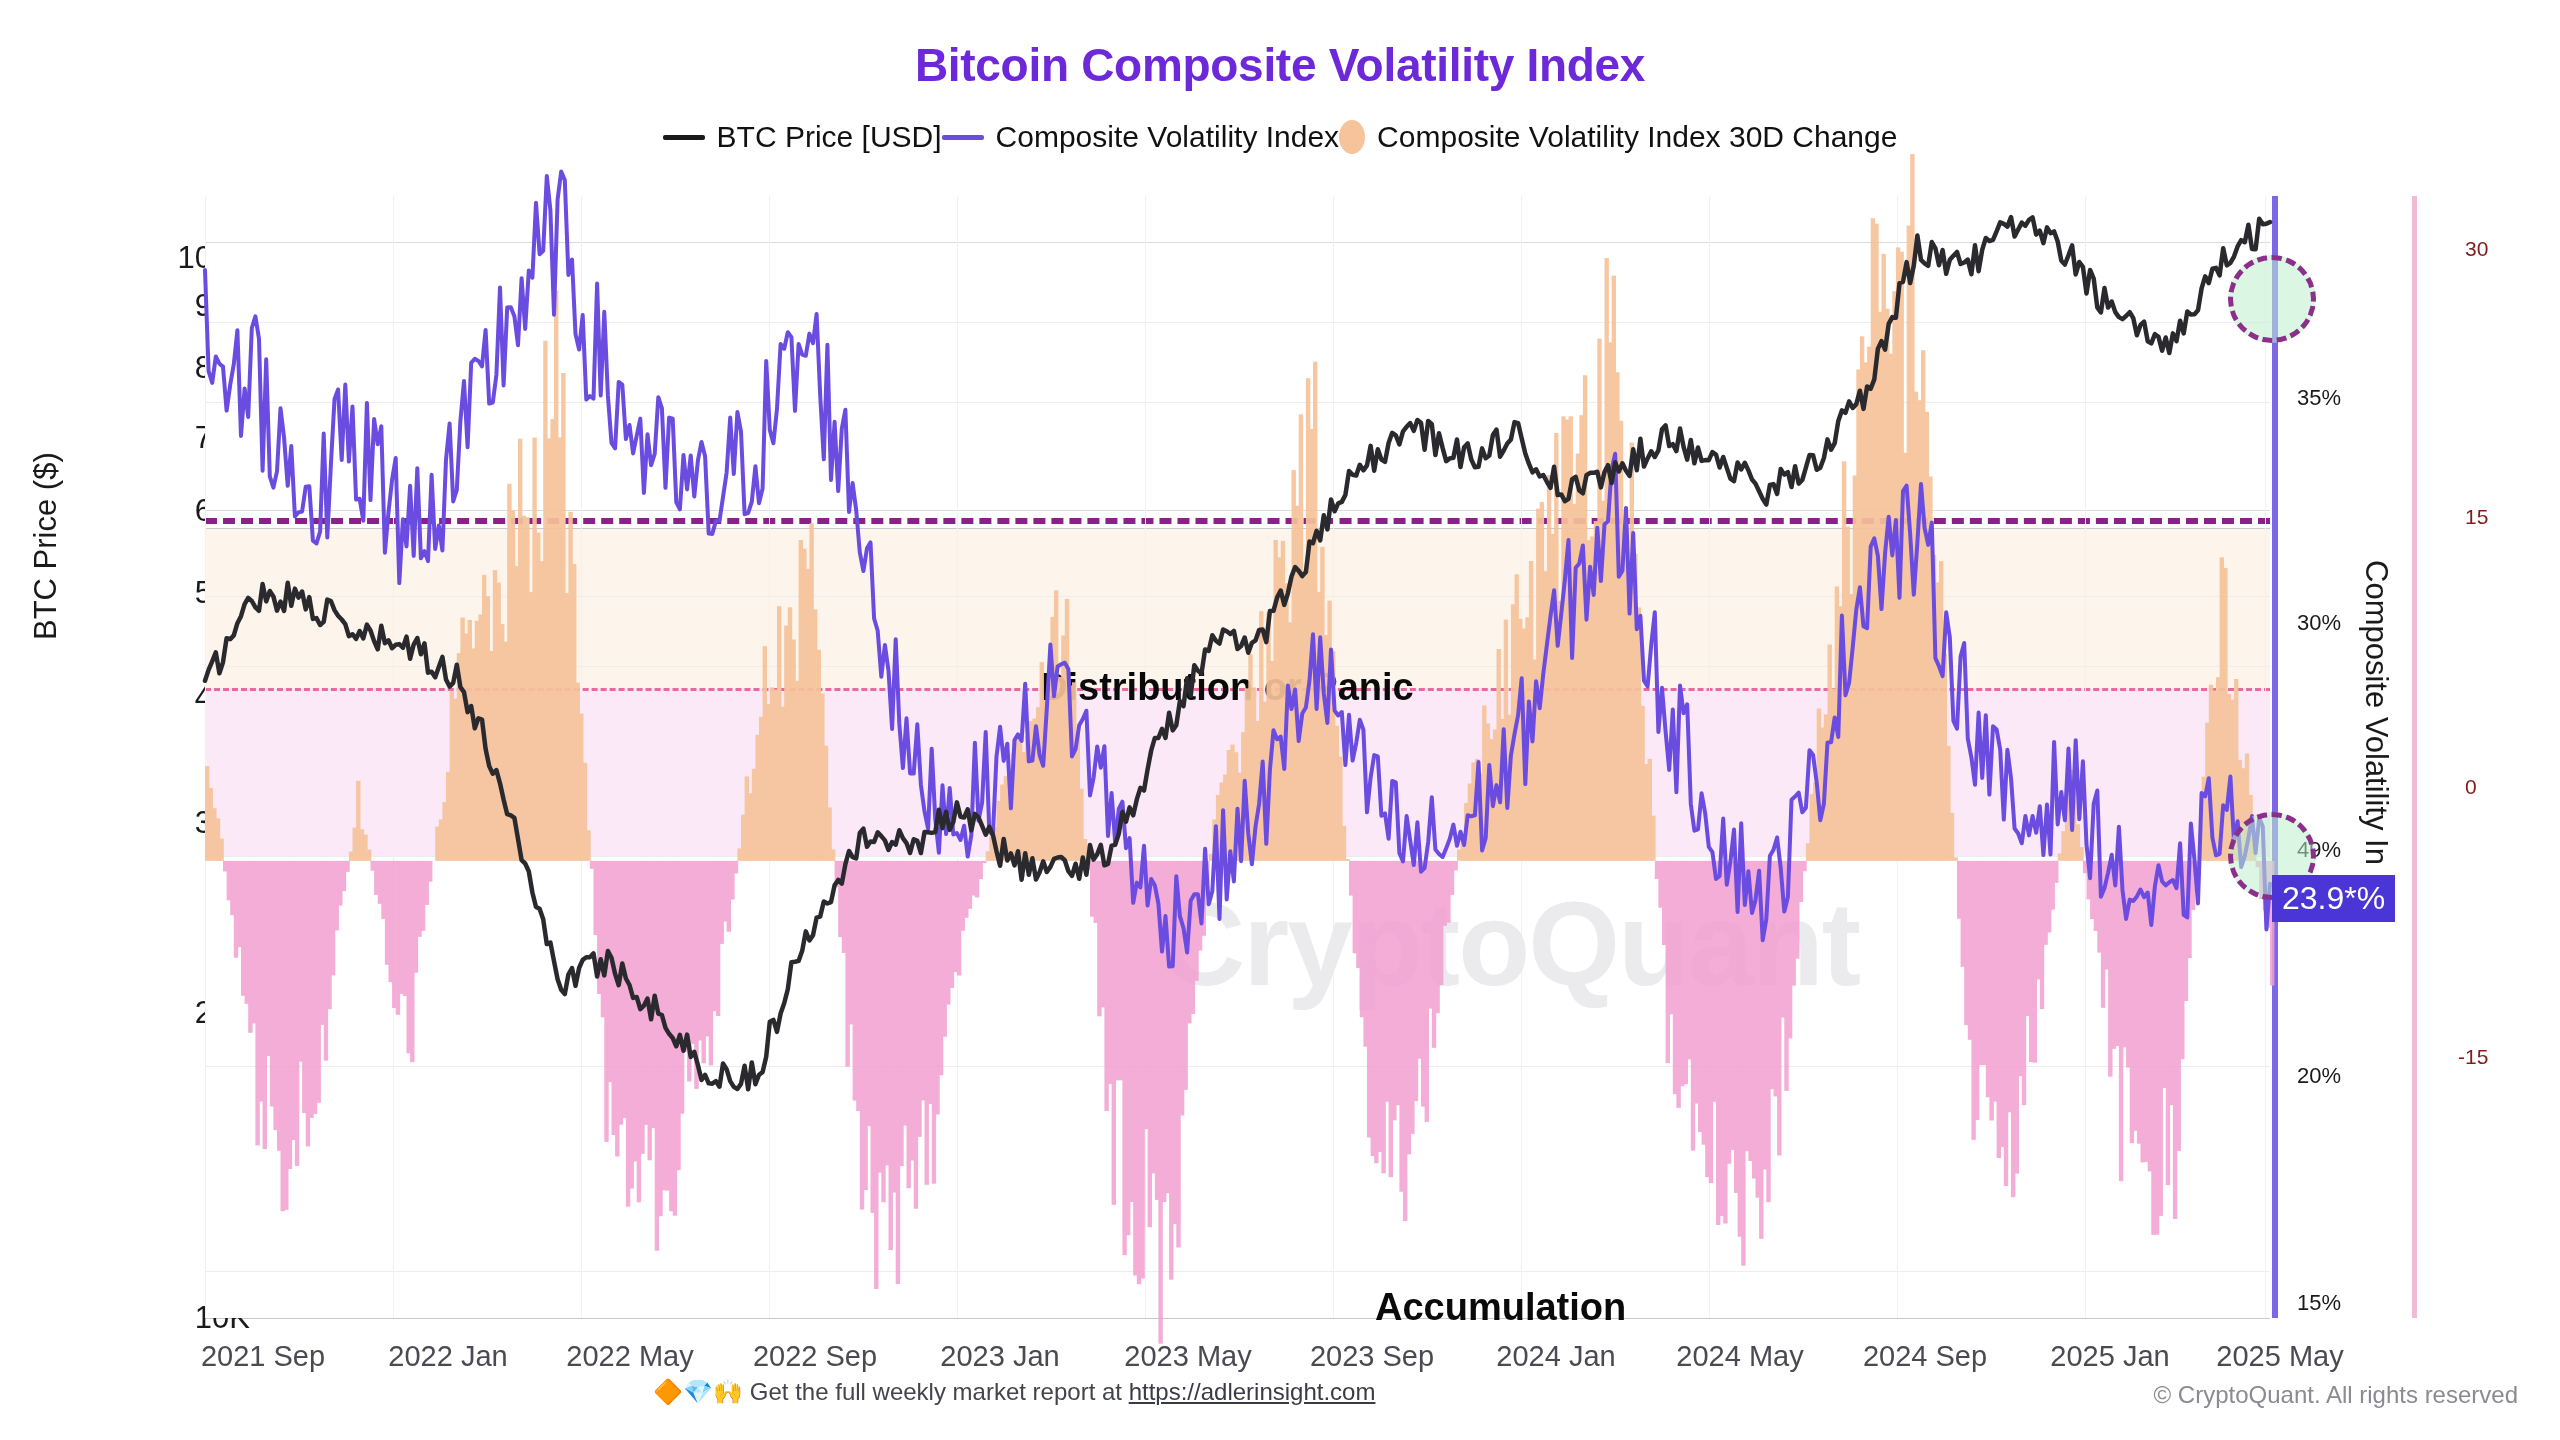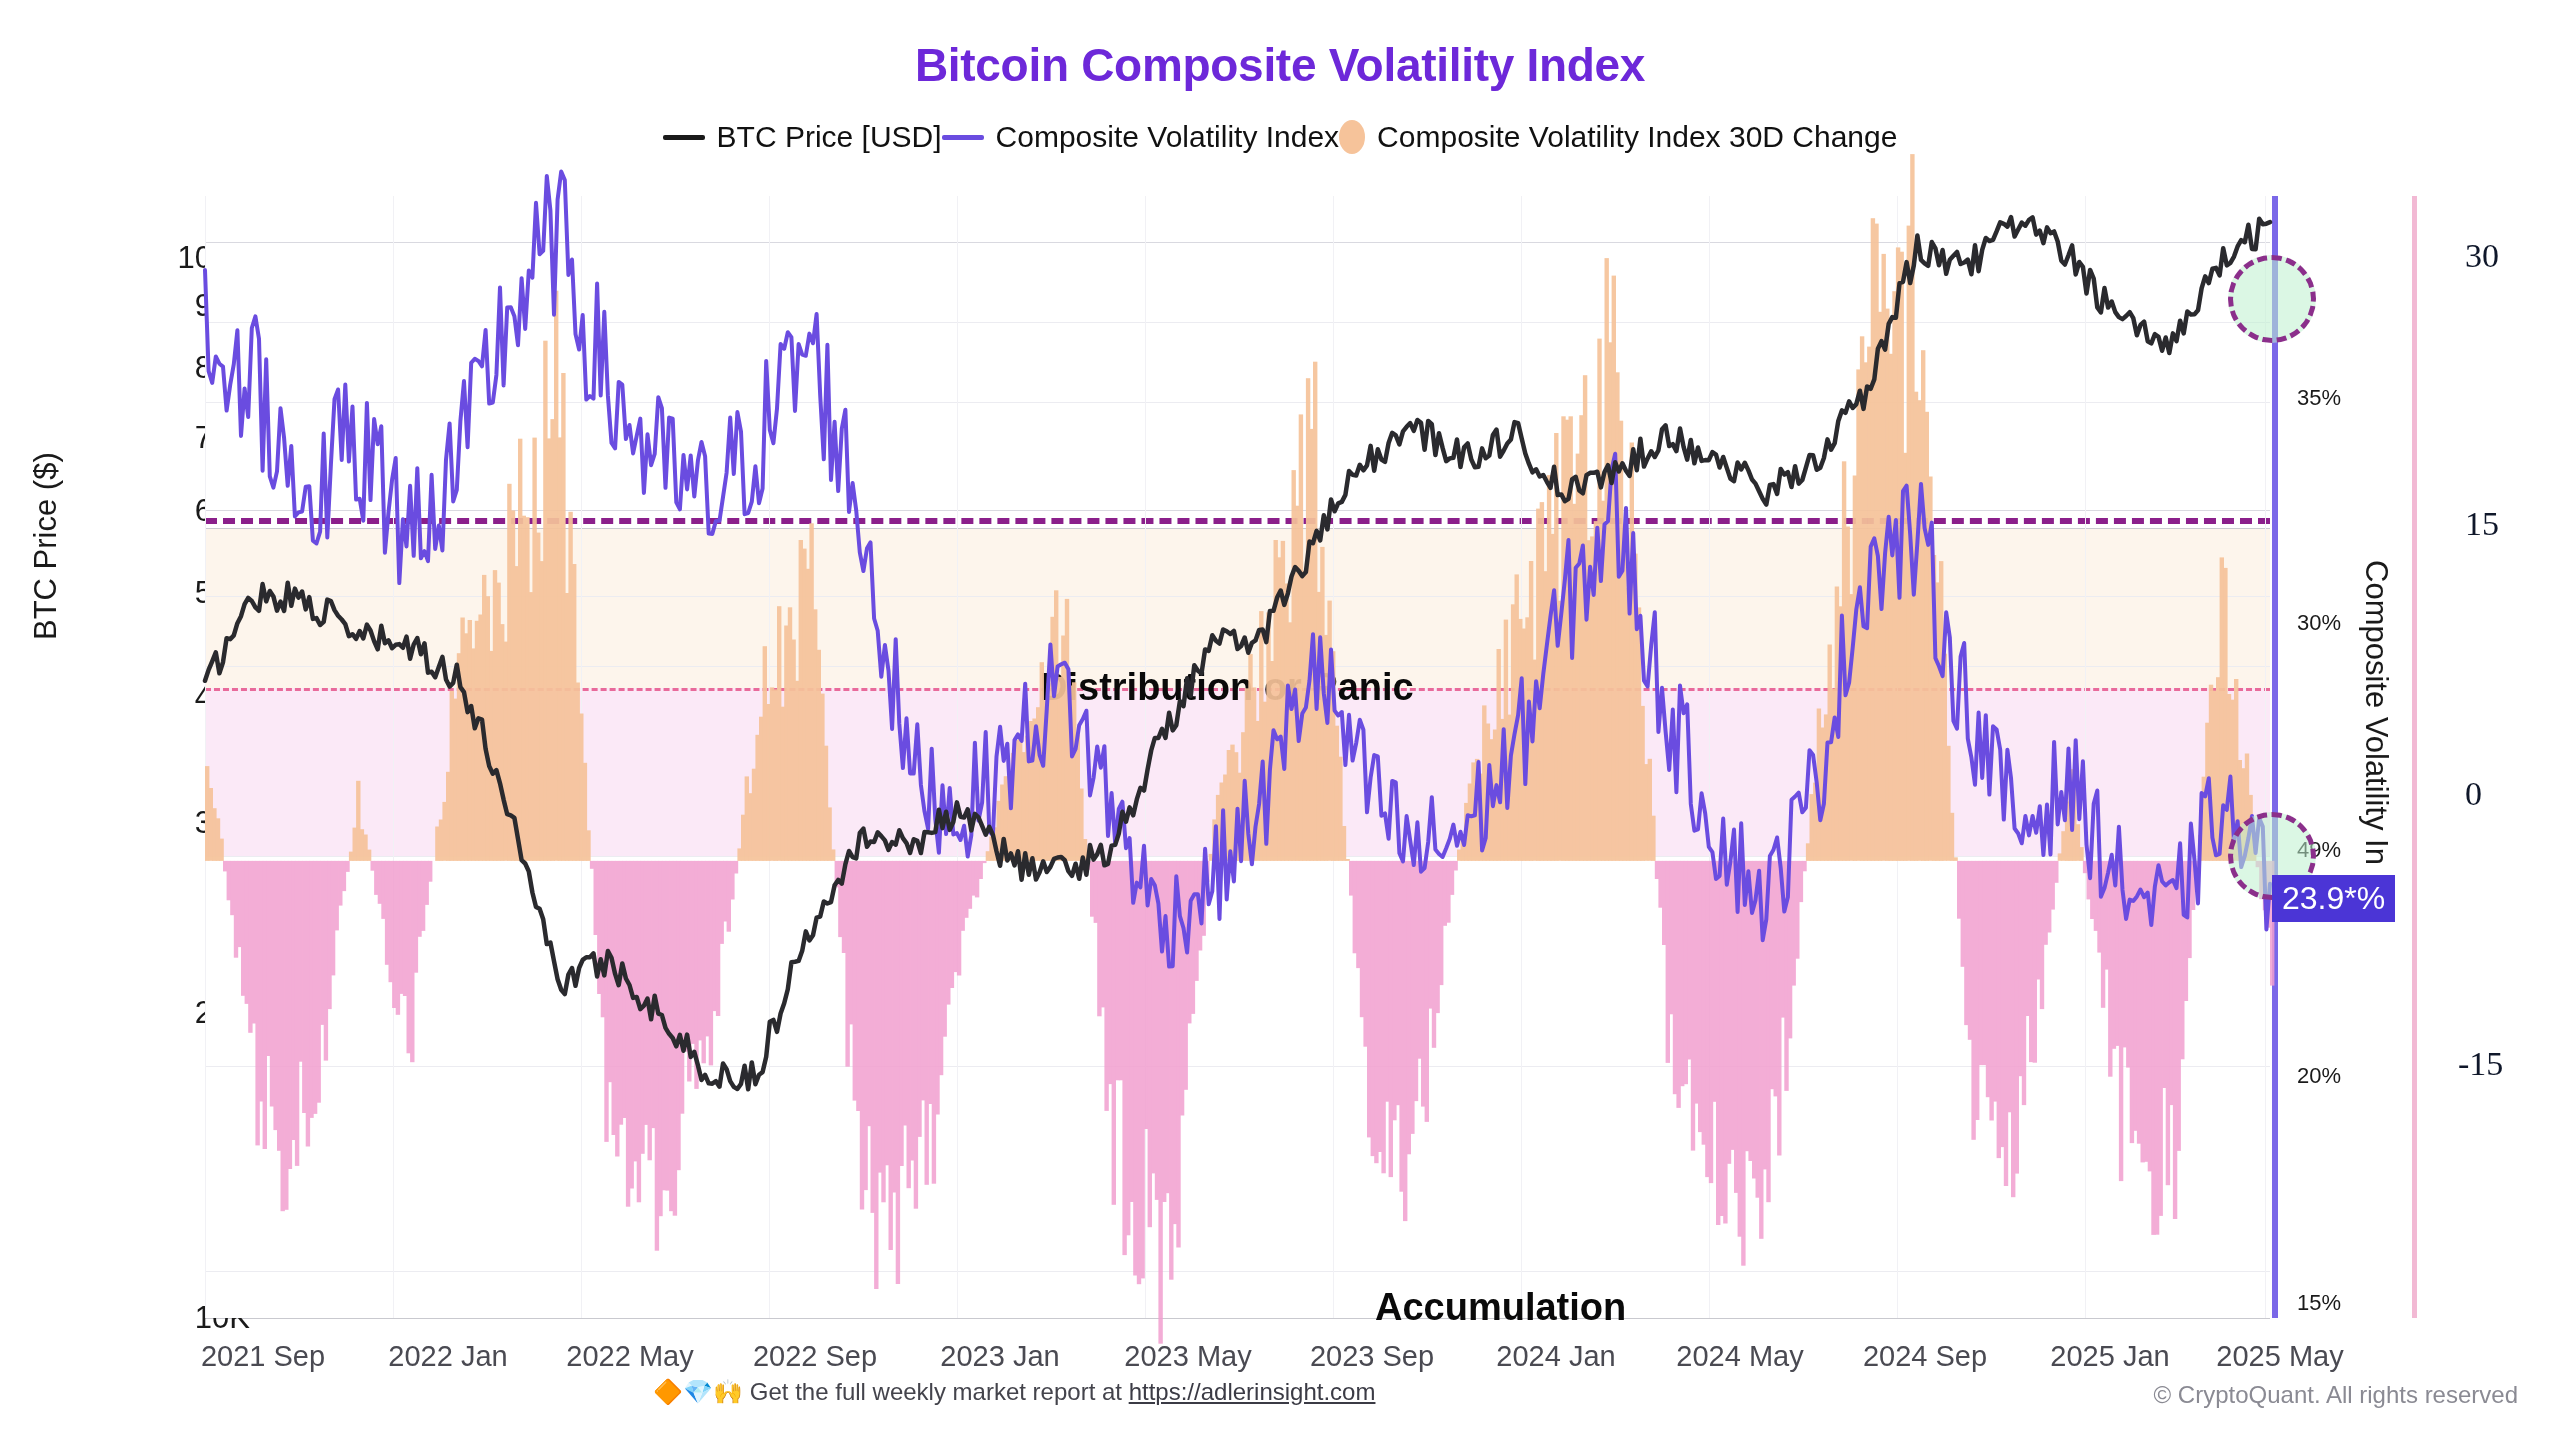--- a/index.html
+++ b/index.html
@@ -41,21 +41,21 @@
   #label-distribution{left:835px;top:470px;}
   #label-accumulation{left:1130px;top:1090px;margin-left:40px;}
 
   #watermark{position:absolute;left:955px;top:680px;font-size:118px;font-weight:bold;
       color:#ebebee;letter-spacing:-2px;white-space:nowrap;z-index:1;}
 
   
   .ytick-left{position:absolute;right:2310px;font-size:31px;color:#1a1a1a;text-align:right;
       white-space:nowrap;}
   .ytick-mid{position:absolute;font-size:22px;color:#1a1a1a;white-space:nowrap;}
-  .ytick-right{position:absolute;font-size:34px;color:#0f172a;white-space:nowrap;font-family:Liberation Serif, serif;}
+  .ytick-right{position:absolute;font-size:21px;color:#7f1d1d;white-space:nowrap;}
   .xtick{position:absolute;font-size:29px;color:#4a4a52;white-space:nowrap;
       transform:translateX(-50%);top:1340px;}
 
   #ylabel-left{position:absolute;left:28px;top:640px;font-size:31px;color:#1a1a1a;
       transform:rotate(-90deg);transform-origin:left top;white-space:nowrap;}
   #ylabel-right{position:absolute;left:2394px;top:560px;font-size:31px;color:#1a1a1a;
       transform:rotate(90deg);transform-origin:left top;white-space:nowrap;}
 
   
   #value-badge{position:absolute;left:2272px;top:875px;background:#4b35d6;color:#fff;
@@ -150,20 +150,21 @@
   <div class="vtick" style="left:564px"></div>
   <div class="vtick" style="left:752px"></div>
   <div class="vtick" style="left:940px"></div>
   <div class="vtick" style="left:1128px"></div>
   <div class="vtick" style="left:1316px"></div>
   <div class="vtick" style="left:1504px"></div>
   <div class="vtick" style="left:1692px"></div>
   <div class="vtick" style="left:1880px"></div>
   <div class="vtick" style="left:2060px"></div>
 
+  <div id="watermark">CryptoQuant</div>
 
   <svg class="fills" width="2065" height="1122">
     <g id="fill-pos" fill="#f6c39a" opacity="0.92">
         <rect x="0.0" width="4.4" y="570.1" height="94.8"></rect>
         <rect x="3.6" width="4.4" y="592.0" height="72.8"></rect>
         <rect x="7.2" width="4.4" y="612.2" height="52.7"></rect>
         <rect x="10.8" width="4.4" y="622.3" height="42.6"></rect>
         <rect x="14.4" width="4.4" y="642.6" height="22.3"></rect>
         <rect x="143.9" width="4.4" y="655.6" height="9.3"></rect>
         <rect x="147.5" width="4.4" y="631.6" height="33.3"></rect>

